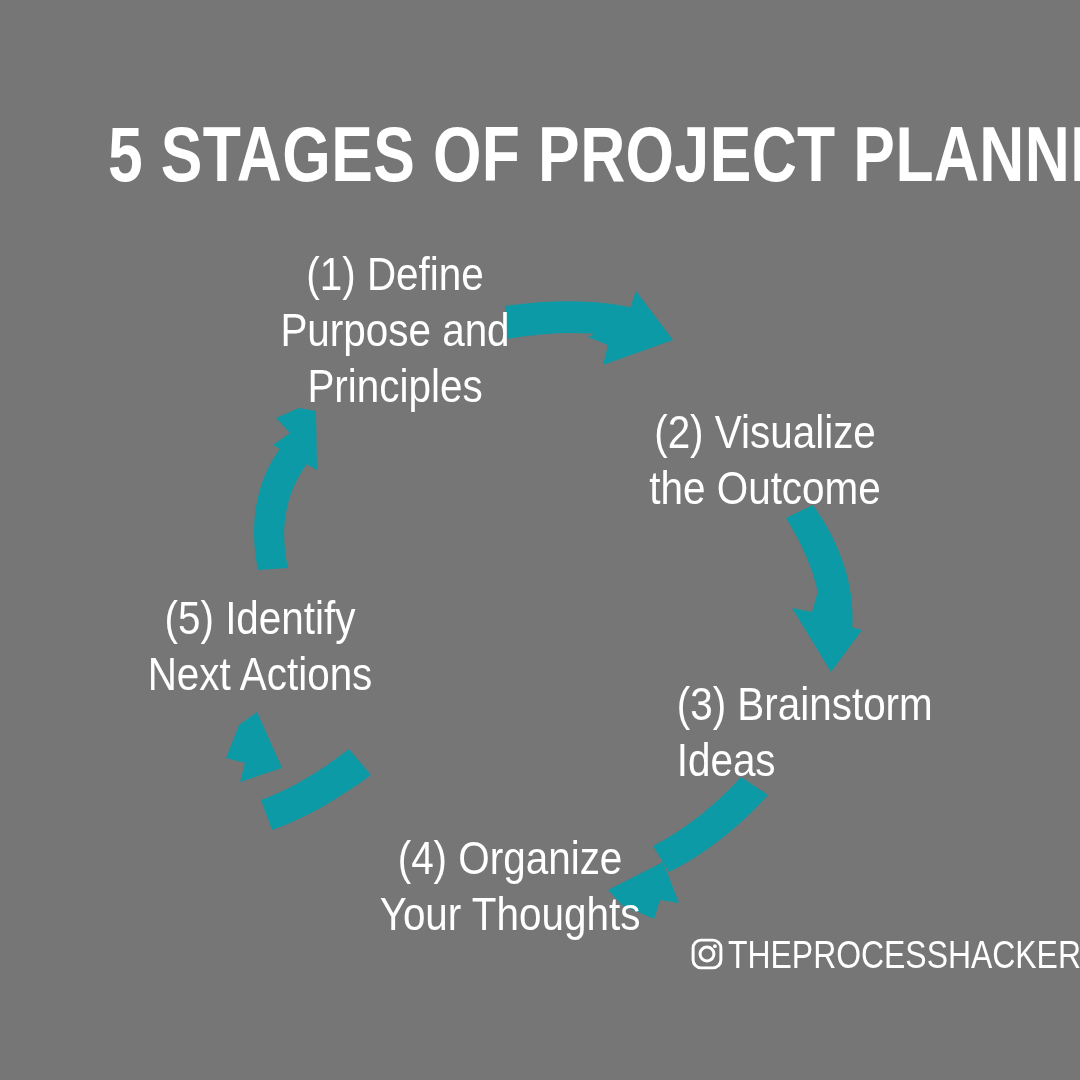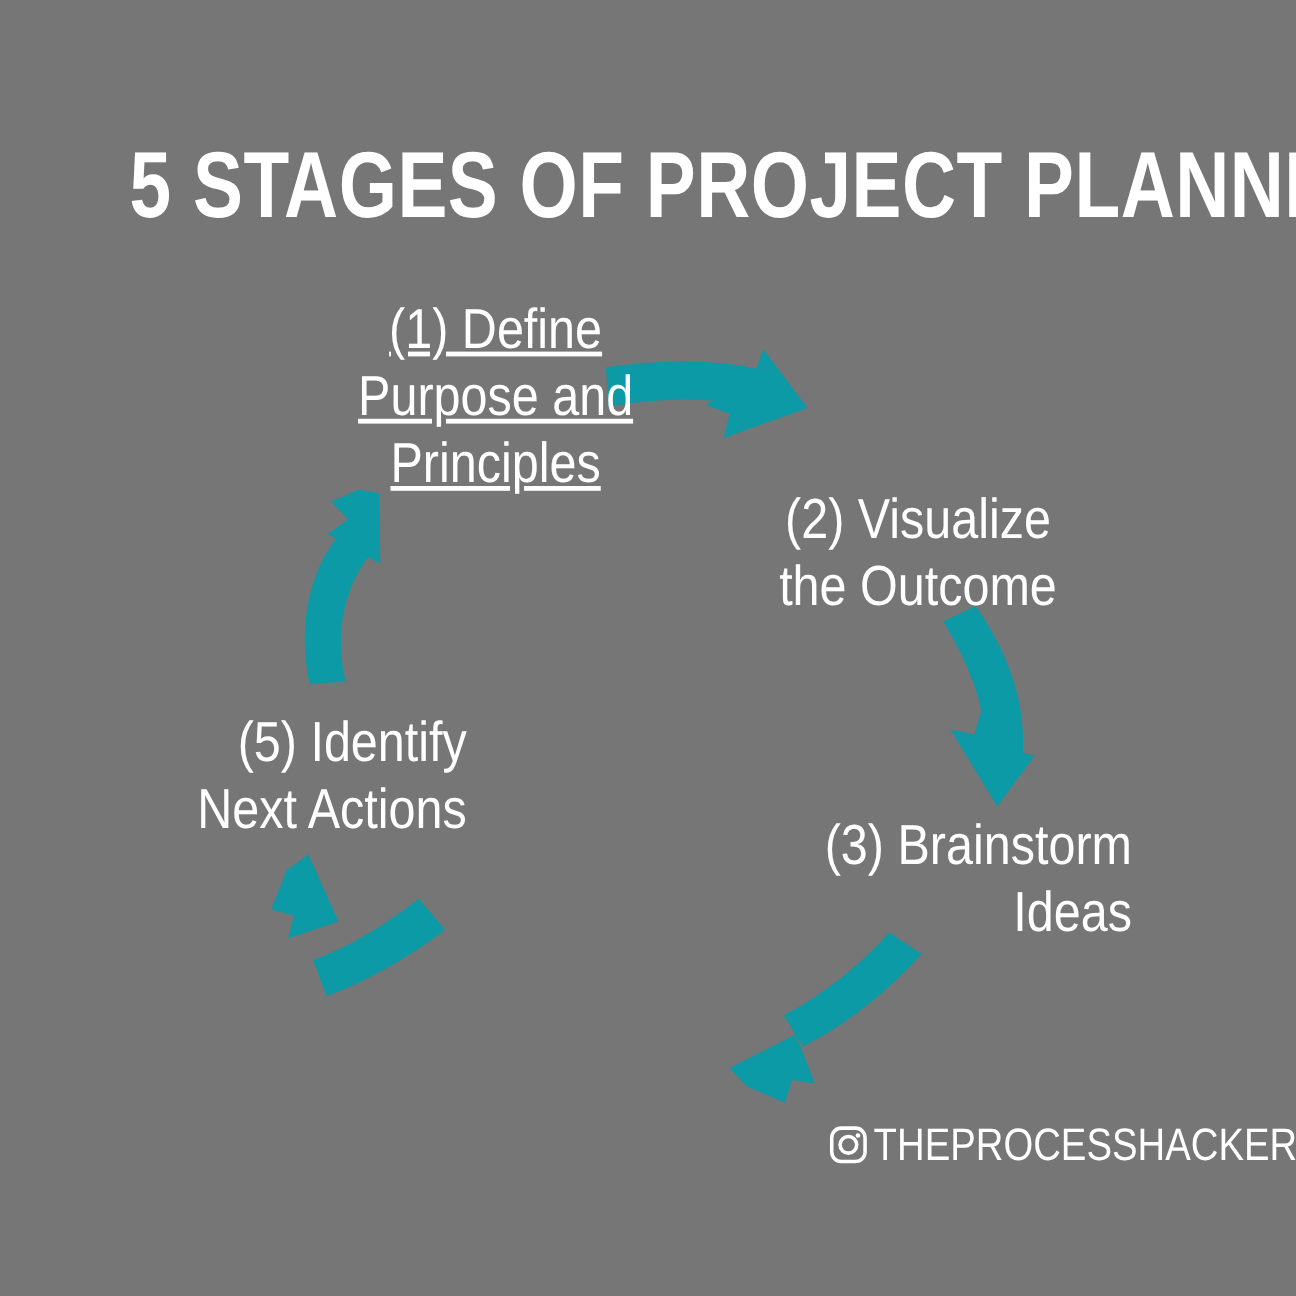--- a/index.html
+++ b/index.html
@@ -42,25 +42,25 @@
     color: #ffffff;
     font-family: "Liberation Sans Narrow", "Liberation Sans", sans-serif;
     font-weight: 400;
     font-size: 47px;
     line-height: 56px;
     white-space: nowrap;
   }
   .stage .ln { display: block; }
 
   
-  #stage-1 { left: 263px; top: 246px; width: 300px; text-align: center; text-decoration: underline; }
+  #stage-1 { left: 245px; top: 246px; width: 300px; text-align: center; }
   #stage-2 { left: 615px; top: 364px; width: 300px; text-align: center; margin-top: 40px; }
-  #stage-3 { left: 655px; top: 676px; width: 310px; text-align: right; }
+  #stage-3 { left: 655px; top: 676px; width: 310px; text-align: left; }
   #stage-4 { left: 355px; top: 830px; width: 310px; text-align: center; }
-  #stage-5 { left: 110px; top: 590px; width: 300px; text-align: right; }
+  #stage-5 { left: 110px; top: 590px; width: 300px; text-align: center; }
 
   
   .stage .ln {
     transform: scaleX(0.86);
   }
   #stage-1 .ln { transform-origin: 150px 0; }
   #stage-2 .ln { transform-origin: 150px 0; }
   #stage-3 .ln { transform-origin: 155px 0; }
   #stage-4 .ln { transform-origin: 155px 0; }
   #stage-5 .ln { transform-origin: 150px 0; }
@@ -193,20 +193,24 @@
   <div class="stage" id="stage-2">
     <span class="ln">(2) Visualize</span>
     <span class="ln">the Outcome</span>
   </div>
 
   <div class="stage" id="stage-3">
     <span class="ln">(3) Brainstorm</span>
     <span class="ln">Ideas</span>
   </div>
 
+  <div class="stage" id="stage-4">
+    <span class="ln">(4) Organize</span>
+    <span class="ln">Your Thoughts</span>
+  </div>
 
   <div class="stage" id="stage-5">
     <span class="ln">(5) Identify</span>
     <span class="ln">Next Actions</span>
   </div>
 
   <div id="watermark">
     <svg class="ig-icon" width="34" height="34" viewBox="0 0 24 24" aria-hidden="true">
       <rect x="2.2" y="2.2" width="19.6" height="19.6" rx="5.6" ry="5.6" fill="none" stroke="#ffffff" stroke-width="2.1"></rect>
       <circle cx="12" cy="12" r="4.9" fill="none" stroke="#ffffff" stroke-width="2.1"></circle>

